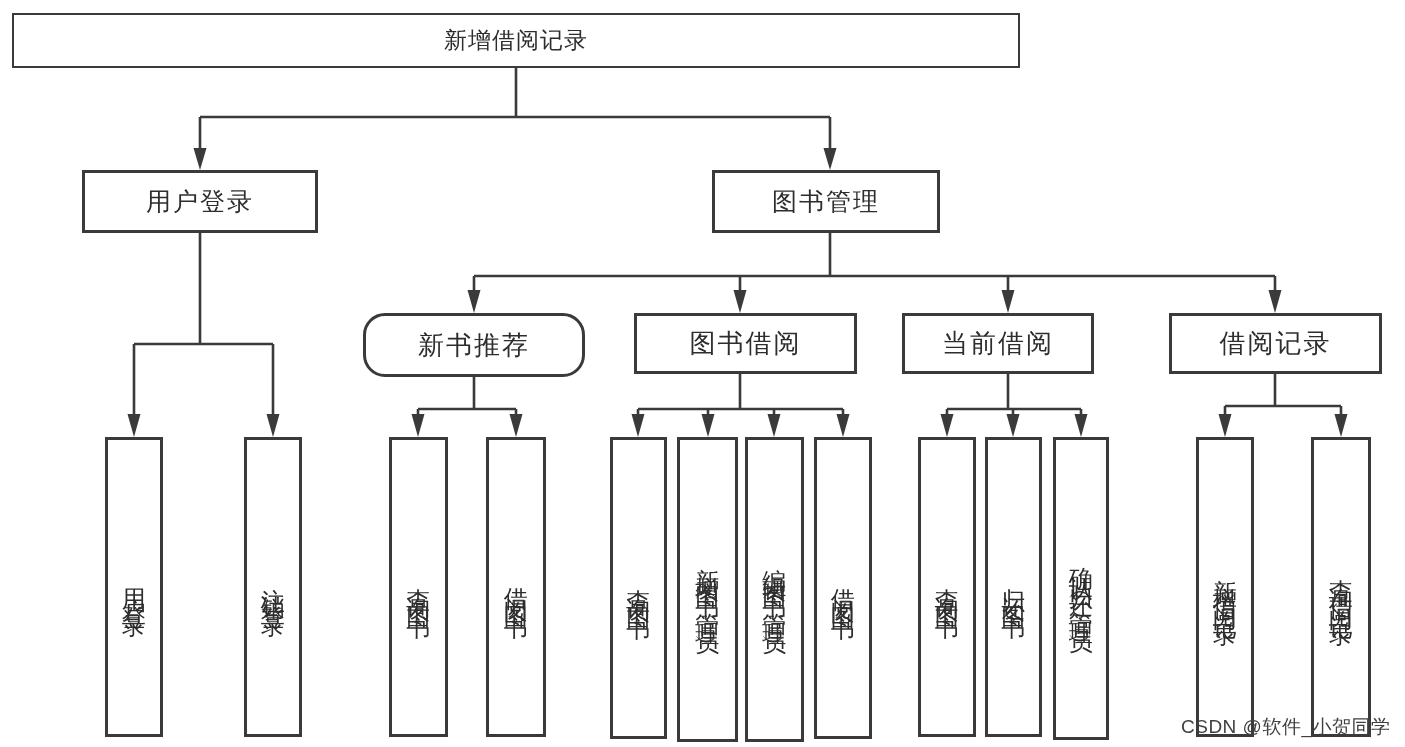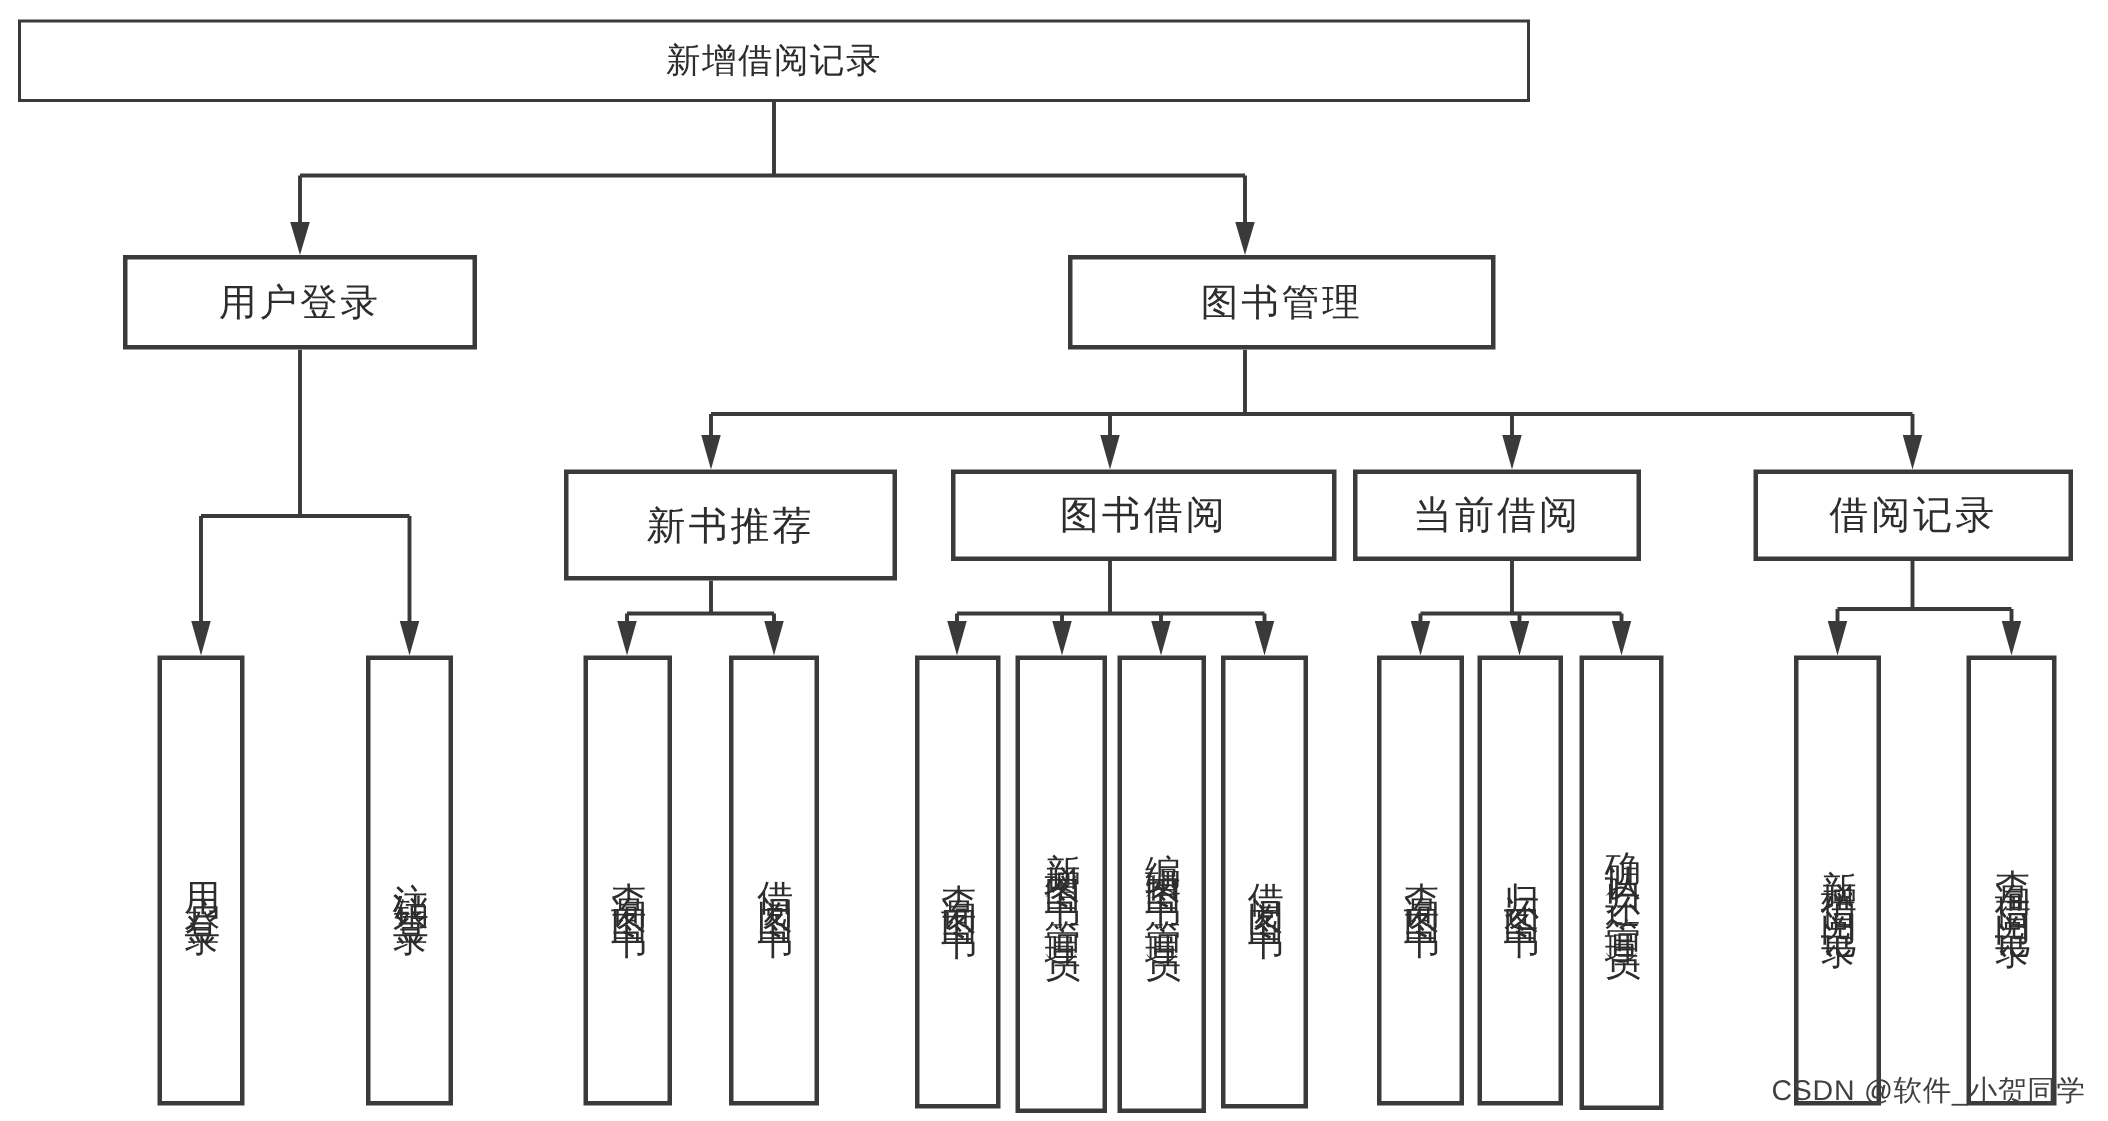--- a/index.html
+++ b/index.html
@@ -126,24 +126,24 @@
     <g>
       <path d="M1275,374 V406 M1225,406 H1341 M1225,406 V416 M1341,406 V416"></path>
       <polygon points="1218.5,414 1231.5,414 1225,437" fill="#3a3a3a" stroke="none"></polygon>
       <polygon points="1334.5,414 1347.5,414 1341,437" fill="#3a3a3a" stroke="none"></polygon>
     </g>
   </svg>
 
   <div class="box root" style="left:12px; top:13px; width:1008px; height:55px;">新增借阅记录</div>
 
   <div class="box lvl2" style="left:82px; top:170px; width:236px; height:63px;">用户登录</div>
-  <div class="box lvl2" style="left:712px; top:170px; width:285px; height:63px;">图书管理</div>
+  <div class="box lvl2" style="left:712px; top:170px; width:228px; height:63px;">图书管理</div>
 
-  <div class="box lvl3" style="left:376px; top:313px; width:222px; height:74px;">新书推荐</div>
-  <div class="box lvl3" style="left:634px; top:313px; width:257px; height:61px;">图书借阅</div>
+  <div class="box lvl3" style="left:363px; top:313px; width:222px; height:64px;border-radius:22px;">新书推荐</div>
+  <div class="box lvl3" style="left:634px; top:313px; width:223px; height:61px;">图书借阅</div>
   <div class="box lvl3" style="left:902px; top:313px; width:192px; height:61px;">当前借阅</div>
   <div class="box lvl3" style="left:1169px; top:313px; width:213px; height:61px;">借阅记录</div>
 
   <div class="leaf" style="left:105px; top:437px; width:58px; height:300px;">
     <span class="vtext">用户登录</span>
   </div>
   <div class="leaf" style="left:244px; top:437px; width:58px; height:300px;">
     <span class="vtext">注销登录</span>
   </div>
 

